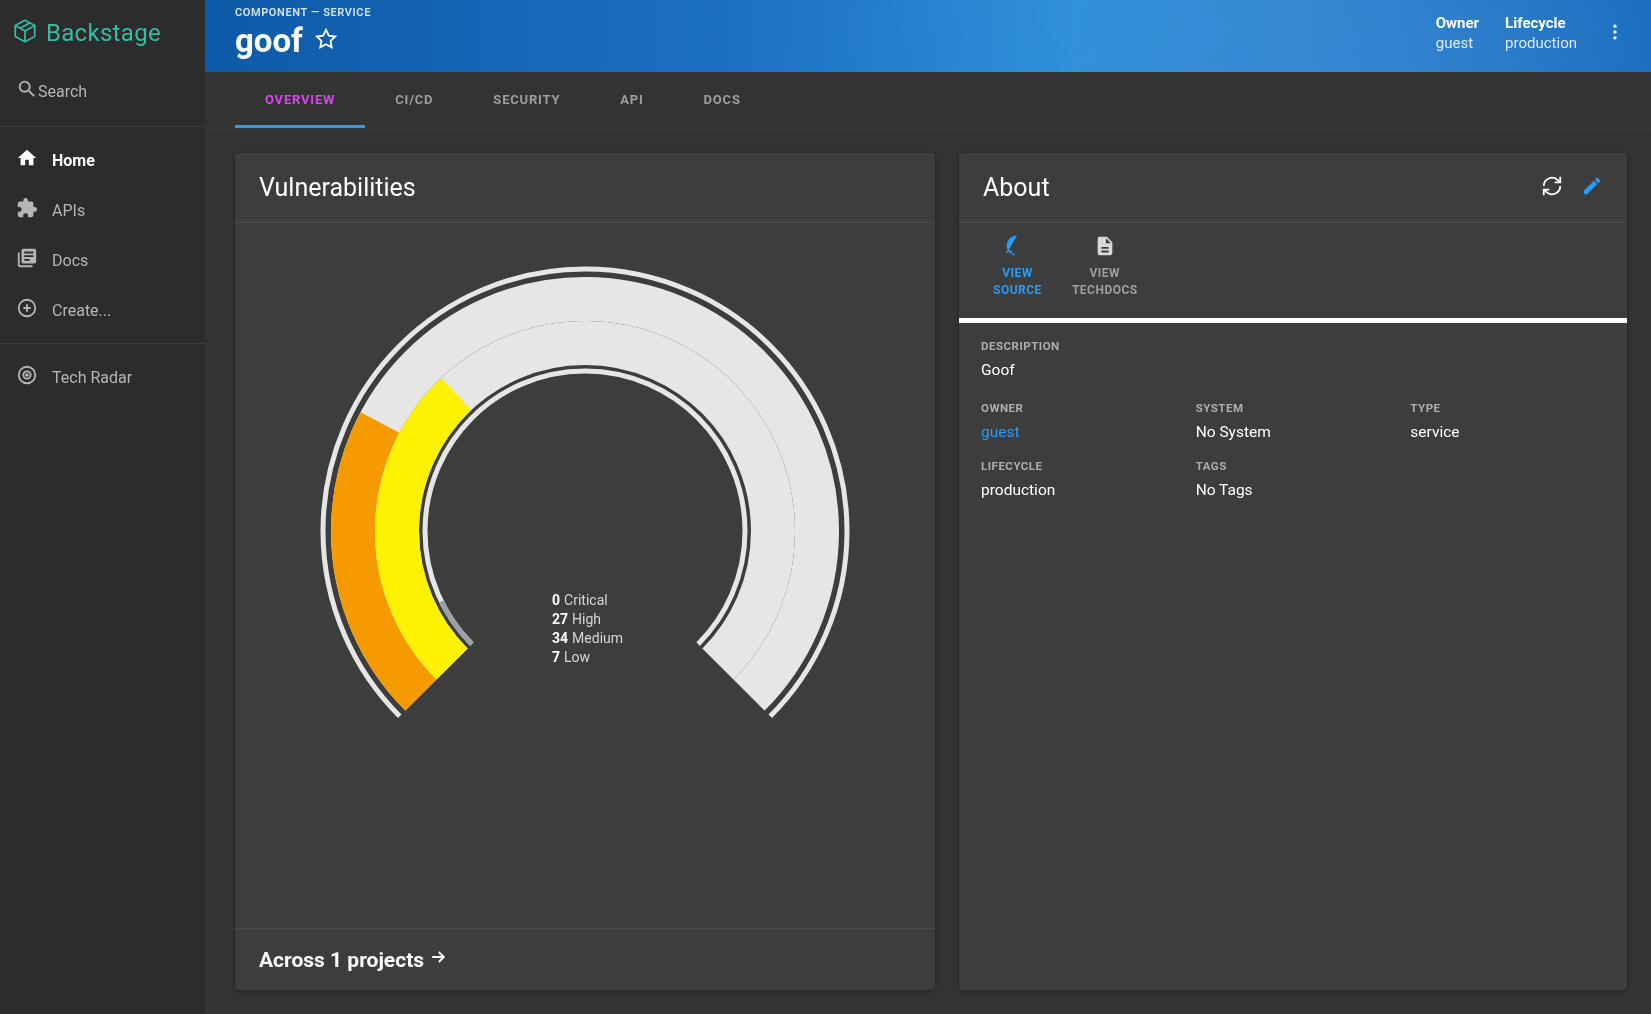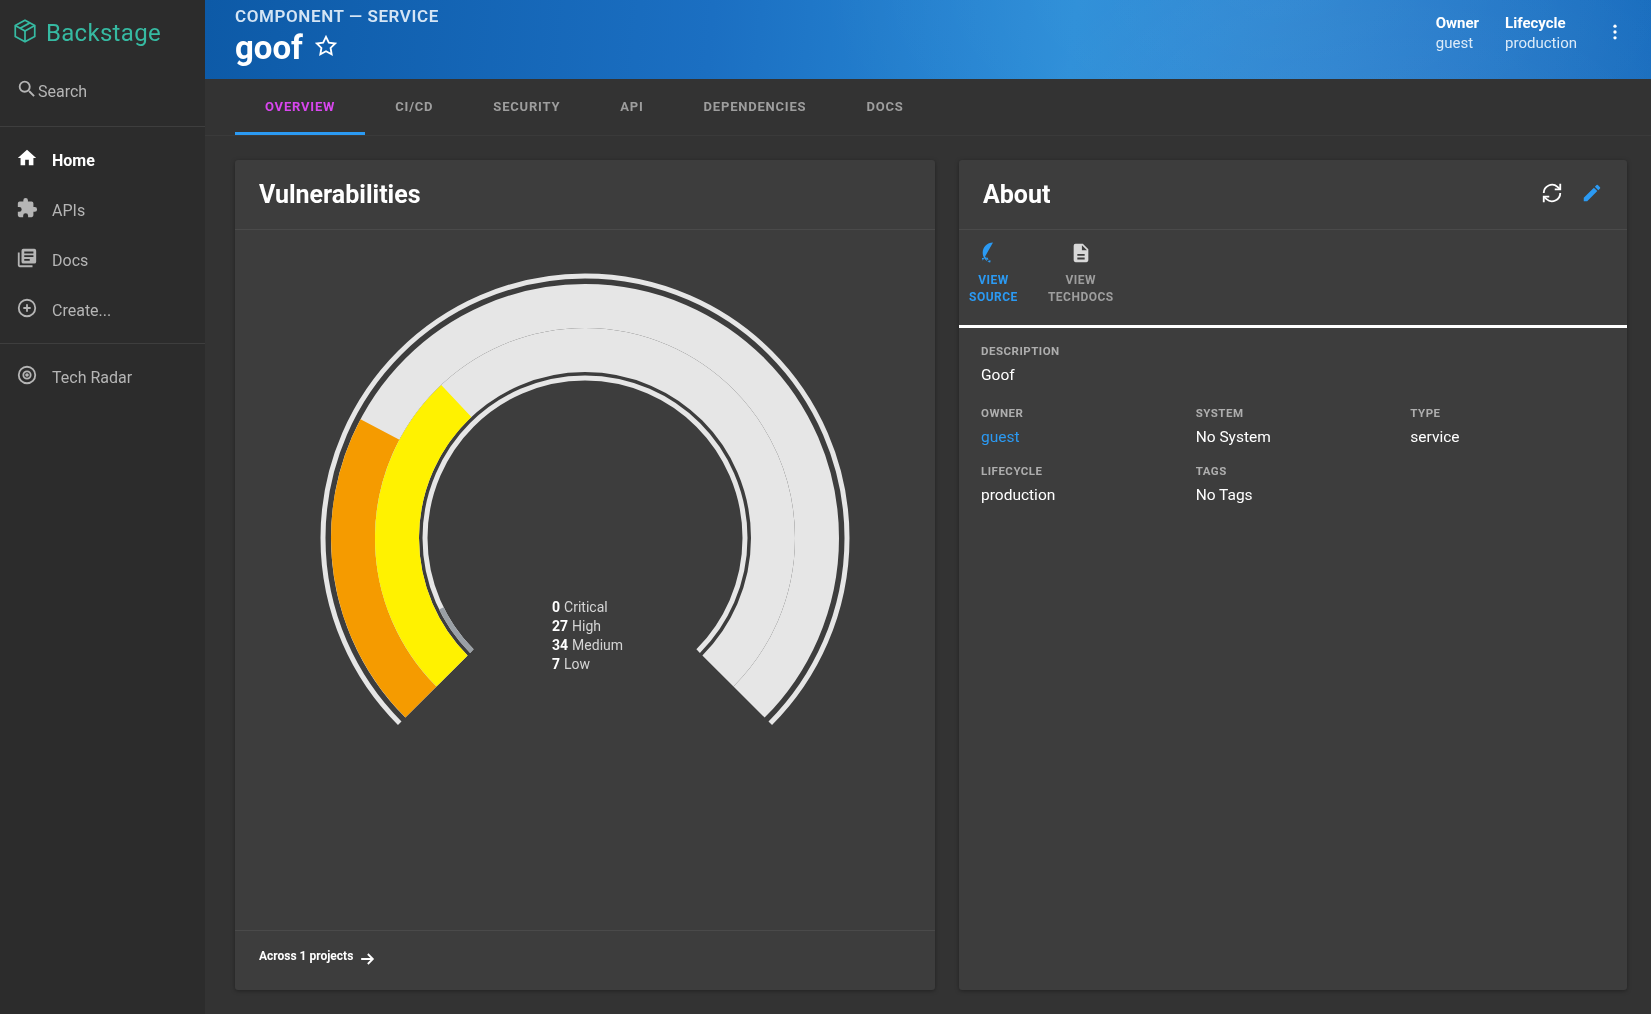--- a/index.html
+++ b/index.html
@@ -72,21 +72,21 @@
 .header::after {
   content: '';
   position: absolute;
   bottom: -360px; right: -120px;
   width: 760px; height: 520px;
   border-radius: 50%;
   background: radial-gradient(ellipse at center, rgba(255,255,255,0.07) 0%, rgba(255,255,255,0.02) 55%, transparent 72%);
   pointer-events: none;
 }
 .header-left { z-index: 1; }
-.breadcrumb { font-size: 17px; letter-spacing: 0.6px; color: #e6f1fb; opacity: 0.92; font-weight: 600; }
+.breadcrumb { font-size: 11px; letter-spacing: 0.6px; color: #e6f1fb; opacity: 0.92; font-weight: 600; }
 .title-row { display: flex; align-items: center; gap: 12px; margin-top: 2px; }
 .page-title { font-size: 33px; font-weight: 700; color: #ffffff; }
 .star-icon { color: #ffffff; cursor: pointer; }
 .header-right { display: flex; align-items: flex-start; gap: 26px; z-index: 1; padding-top: 8px; }
 .meta-block { text-align: left; }
 .meta-label { font-size: 15px; font-weight: 700; color: #ffffff; }
 .meta-value { font-size: 15px; color: #e6f1fb; opacity: 0.95; margin-top: 2px; }
 .more-btn { color: #ffffff; cursor: pointer; padding: 8px 2px 0 2px; }
 
 
@@ -112,26 +112,26 @@
   box-shadow: 0 1px 4px rgba(0,0,0,0.35);
   display: flex; flex-direction: column;
 }
 .card-left { width: 700px; }
 .card-right { flex: 1; min-width: 0; }
 .card-header {
   padding: 20px 24px;
   border-bottom: 1px solid #4a4a4a;
   display: flex; align-items: center; justify-content: space-between;
 }
-.card-title { font-size: 25px; font-weight: 700; }
+.card-title { font-size: 25px; font-weight: 400; }
 .card-actions { display: flex; gap: 18px; }
 .card-actions svg { color: #ffffff; cursor: pointer; }
 
 
-.about-links { display: flex; gap: 30px; padding: 12px 22px 18px 10px; border-bottom: 3px solid #ffffff; }
+.about-links { display: flex; gap: 30px; padding: 12px 22px 18px 34px; border-bottom: 5px solid #ffffff; }
 .about-link { display: flex; flex-direction: column; align-items: center; gap: 4px; cursor: pointer; }
 .about-link .al-label { font-size: 12px; font-weight: 700; letter-spacing: 0.5px; text-align: center; color: #9e9e9e; line-height: 1.45; }
 .about-link.active .al-label { color: #2b9af3; }
 .about-link.active svg { color: #2b9af3; }
 .about-link svg { color: #d8d8d8; }
 
 .about-grid { padding: 16px 22px; }
 .about-row { display: grid; grid-template-columns: 1fr 1fr 1fr; gap: 20px; margin-bottom: 18px; }
 .about-row.two { grid-template-columns: 1fr 1fr 1fr; }
 .about-field-label { font-size: 11.5px; font-weight: 700; letter-spacing: 0.5px; color: #aeaeae; margin-bottom: 8px; }
@@ -143,22 +143,22 @@
 .vuln-body { flex: 1; display: flex; flex-direction: column; align-items: center; position: relative; padding-top: 12px; }
 .gauge-wrap { position: relative; width: 640px; height: 560px; display: flex; justify-content: center; }
 .gauge-svg { margin-top: 6px; }
 .legend { position: absolute; left: 50.4%; top: 356px; transform: translateX(-50%); text-align: left; }
 .legend-row { font-size: 14px; color: #d5d5d5; line-height: 1.35; }
 .legend-row b { color: #ffffff; font-weight: 700; margin-right: 4px; }
 
 .card-footer {
   border-top: 1px solid #4a4a4a;
   padding: 18px 24px;
-  display: flex; align-items: flex-start; gap: 4px;
-  font-size: 12px; font-weight: 700;
+  display: flex; align-items: center; gap: 4px;
+  font-size: 21px; font-weight: 700;
   cursor: pointer;
 }
 .card-footer svg { color: #ffffff; }
 </style>
 </head>
 <body>
 
 <aside class="sidebar">
   <div class="sidebar-header">
     <span class="logo-icon">
@@ -256,21 +256,20 @@
           </svg>
       </span>
     </div>
   </div>
 
   <div class="tabs">
     <div class="tab active">OVERVIEW</div>
     <div class="tab">CI/CD</div>
     <div class="tab">SECURITY</div>
     <div class="tab">API</div>
-    <div class="tab">DEPENDENCIES</div>
     <div class="tab">DOCS</div>
   </div>
 
   <div class="content">
 
     <div class="card card-left">
       <div class="card-header">
         <div class="card-title">Vulnerabilities</div>
       </div>
       <div class="vuln-body">

